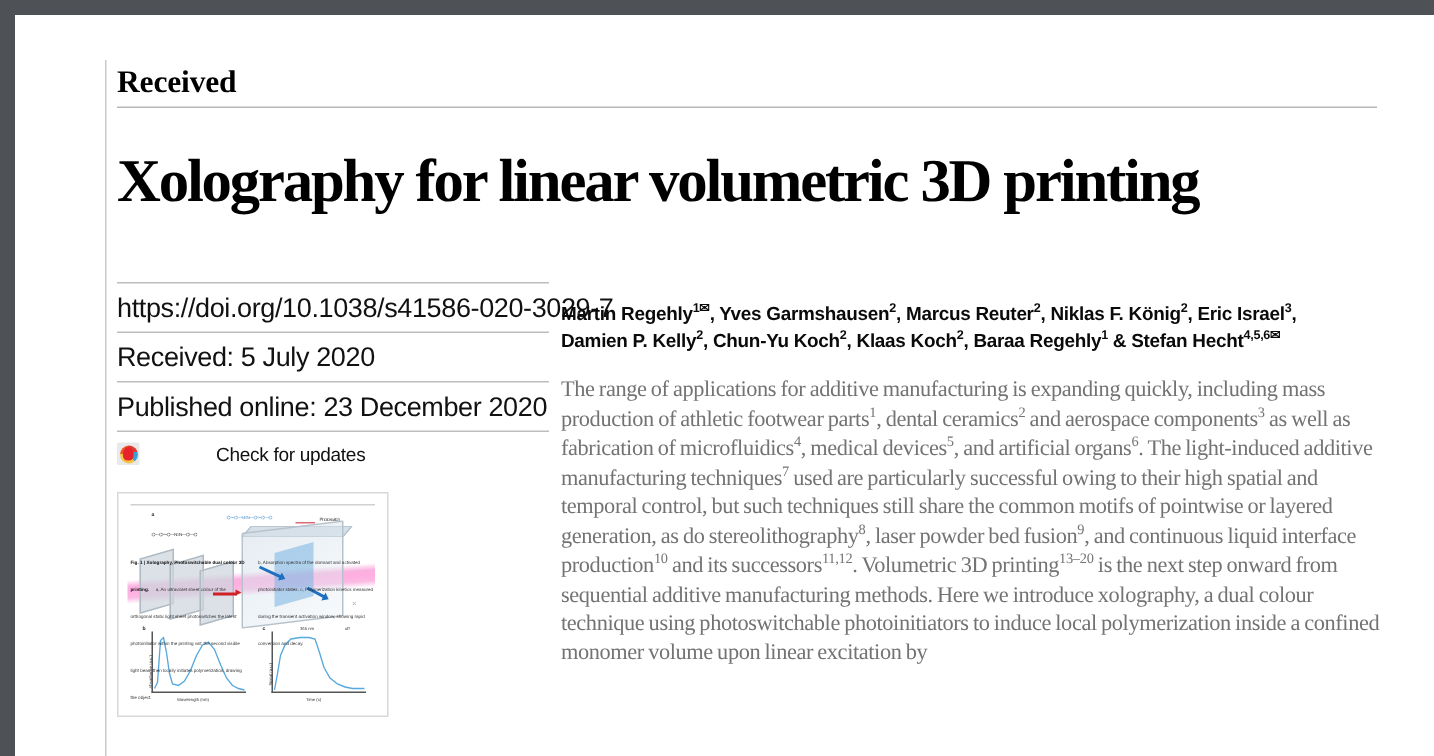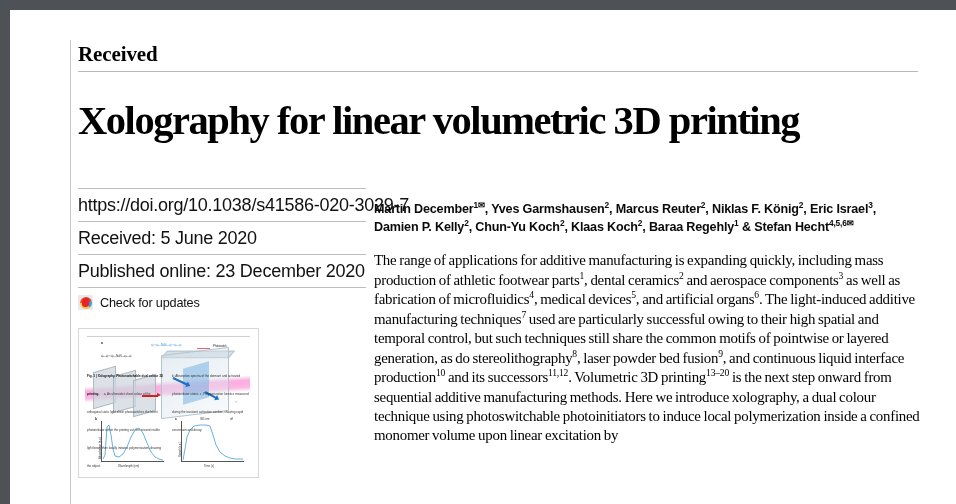--- a/index.html
+++ b/index.html
@@ -140,20 +140,21 @@
     left: 3.6px; top: 3.3px;
     width: 7.8px; height: 8.4px;
     background: #e8222a;
     border-radius: 50% 50% 46% 46% / 60% 60% 40% 40%;
   }
   .crossmark-label {
     font-family: "Liberation Sans", sans-serif;
     font-size: 12.7px;
     letter-spacing: -0.2px;
     color: #111;
+    margin-left: 44px;
   }
 
   
   .thumb {
     position: relative;
     margin-top: 18px;
     width: 179px;
     height: 148px;
     background: #ffffff;
     border: 1px solid #d8d8d8;
@@ -318,21 +319,21 @@
     line-height: 1.45;
     color: #0a0a0a;
     letter-spacing: -0.18px;
     max-width: 540px;
   }
   .authors sup { font-size: 8.4px; font-weight: bold; vertical-align: super; line-height: 0; }
   .abstract {
     font-family: "Liberation Serif", serif;
     font-size: 14.9px;
     line-height: 19.45px;
-    color: #000000;
+    color: #737373;
     letter-spacing: -0.26px;
     max-width: 553px;
     word-spacing: -0.6px;
   }
   .abstract sup { font-size: 9.6px; vertical-align: super; line-height: 0; letter-spacing: -0.2px; }
 </style>
 </head>
 <body>
 
 <div class="viewer">
@@ -345,21 +346,21 @@
       <div class="rule-thin"></div>
       <h1 class="title">Xolography for linear volumetric 3D printing</h1>
     </div>
 
     <div class="cols">
 
       <div class="col-left">
         <div class="meta-top-rule"></div>
 
         <div class="meta-item">https://doi.org/10.1038/s41586-020-3029-7</div>
-        <div class="meta-item">Received: 5 June 2020</div>
+        <div class="meta-item">Received: 5 July 2020</div>
         <div class="meta-item">Published online: 23 December 2020</div>
 
         <div class="crossmark">
           <span class="crossmark-badge">
             <span class="ring"></span>
             <span class="inner"></span>
           </span>
           <span class="crossmark-label">Check for updates</span>
         </div>
 
@@ -421,21 +422,21 @@
                   <span class="cap-body">b, Absorption spectra of the dormant and activated photoinitiator states. c, Polymerization kinetics measured during the transient activation window, showing rapid conversion and decay.</span>
                 </div>
               </div>
             </div>
           </div>
         </div>
       </div>
 
       <div class="col-right">
         <div class="authors">
-          <div id="author-line-1"><span>Martin December</span><sup>1✉</sup>, <span>Yves Garmshausen</span><sup>2</sup>, <span>Marcus Reuter</span><sup>2</sup>, <span>Niklas F. König</span><sup>2</sup>, <span>Eric Israel</span><sup>3</sup>,</div>
+          <div id="author-line-1"><span>Martin Regehly</span><sup>1✉</sup>, <span>Yves Garmshausen</span><sup>2</sup>, <span>Marcus Reuter</span><sup>2</sup>, <span>Niklas F. König</span><sup>2</sup>, <span>Eric Israel</span><sup>3</sup>,</div>
           <div id="author-line-2"><span>Damien P. Kelly</span><sup>2</sup>, <span>Chun-Yu Koch</span><sup>2</sup>, <span>Klaas Koch</span><sup>2</sup>, <span>Baraa Regehly</span><sup>1</sup> &amp; <span>Stefan Hecht</span><sup>4,5,6✉</sup></div>
         </div>
 
         <p class="abstract" id="abstract-para">The range of applications for additive manufacturing is expanding quickly, including mass production of athletic footwear parts<sup>1</sup>, dental ceramics<sup>2</sup> and aerospace components<sup>3</sup> as well as fabrication of microfluidics<sup>4</sup>, medical devices<sup>5</sup>, and artificial organs<sup>6</sup>. The light-induced additive manufacturing techniques<sup>7</sup> used are particularly successful owing to their high spatial and temporal control, but such techniques still share the common motifs of pointwise or layered generation, as do stereolithography<sup>8</sup>, laser powder bed fusion<sup>9</sup>, and continuous liquid interface production<sup>10</sup> and its successors<sup>11,12</sup>. Volumetric 3D printing<sup>13–20</sup> is the next step onward from sequential additive manufacturing methods. Here we introduce xolography, a dual colour technique using photoswitchable photoinitiators to induce local polymerization inside a confined monomer volume upon linear excitation by</p>
       </div>
 
     </div>
   </div>
 </div>
 

